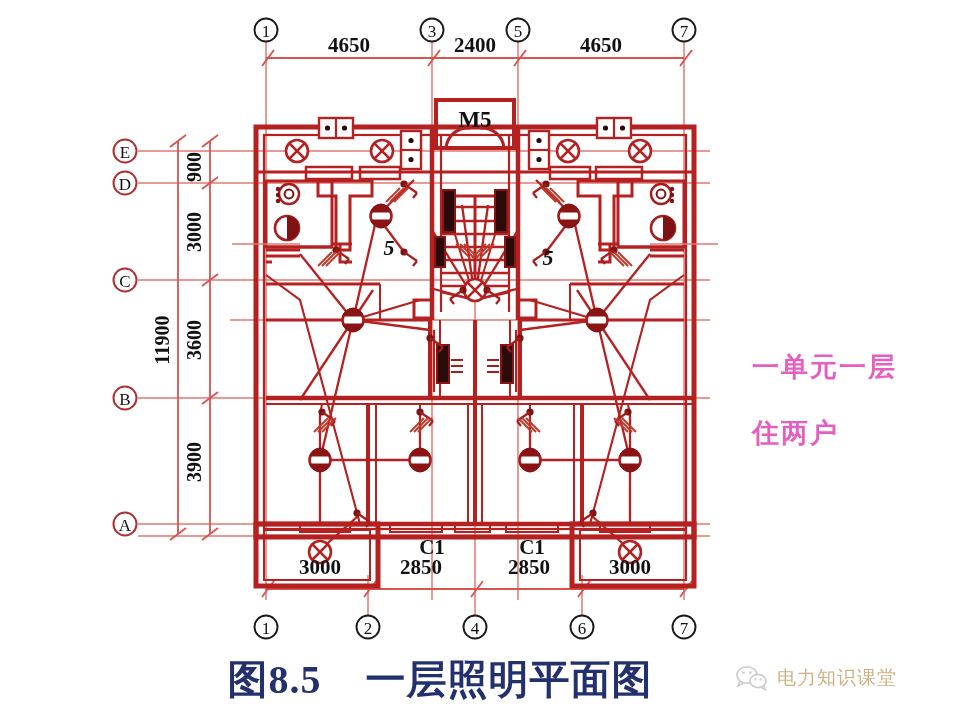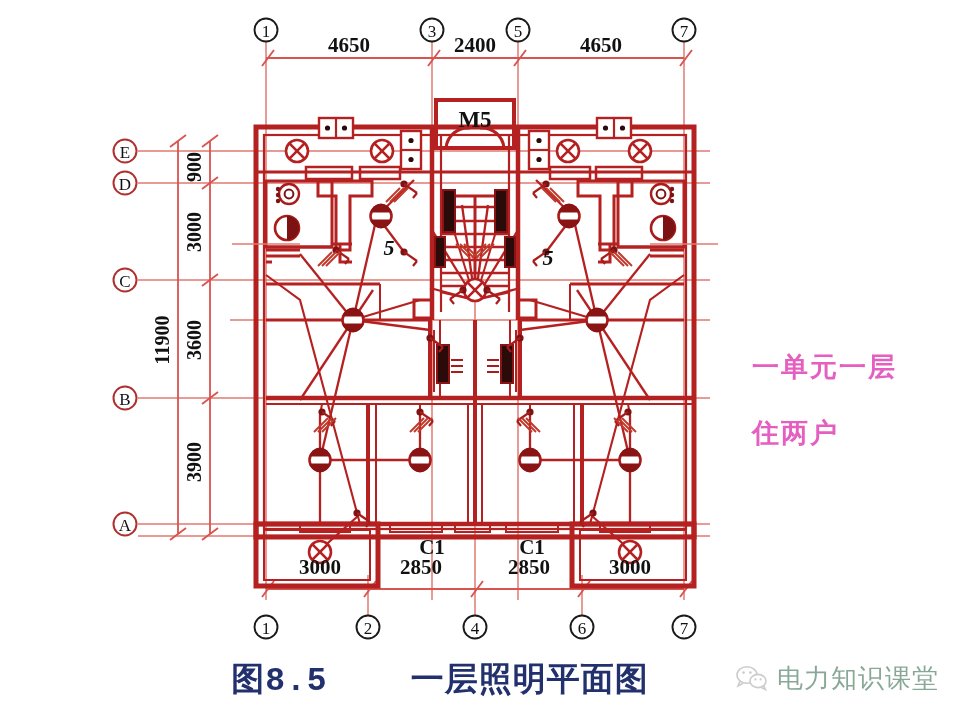--- a/index.html
+++ b/index.html
@@ -6,37 +6,37 @@
   html,body{margin:0;padding:0;background:#ffffff;}
   body{
     width:960px;height:720px;position:relative;overflow:hidden;
     font-family:"Liberation Serif","DejaVu Serif",serif;
   }
   #stage{position:absolute;left:0;top:0;width:960px;height:720px;}
   svg.plan{position:absolute;left:0;top:0;width:960px;height:720px;}
 
   .caption{
     position:absolute;left:230px;top:655px;width:420px;height:48px;
-    color:#23306e;font-size:33px;font-weight:bold;letter-spacing:1px;
-    font-family:Liberation Mono, monospace;
+    color:#23306e;font-size:40px;font-weight:bold;letter-spacing:1px;
+    font-family:Liberation Serif, serif;
     display:flex;align-items:center;justify-content:center;white-space:pre;
   }
   .note{
     position:absolute;left:752px;top:348px;width:200px;
     color:#e45fc0;font-size:27px;line-height:38px;font-weight:bold;
     font-family:Liberation Sans, sans-serif;
     letter-spacing:2px;
   }
   .note .l2{display:block;margin-top:28px;}
   .watermark{
     position:absolute;left:735px;top:655px;width:220px;height:46px;
     display:flex;align-items:center;gap:8px;opacity:.5;
   }
   .watermark .wm-text{
-    color:#14532d;font-size:26px;letter-spacing:1px;
+    color:#a16207;font-size:19px;letter-spacing:1px;
     font-family:Liberation Serif, serif;
   }
   .wm-icon{display:block;}
 </style>
 </head>
 <body>
 
 <div id="stage">
 
   <svg class="plan" viewBox="0 0 960 720">

